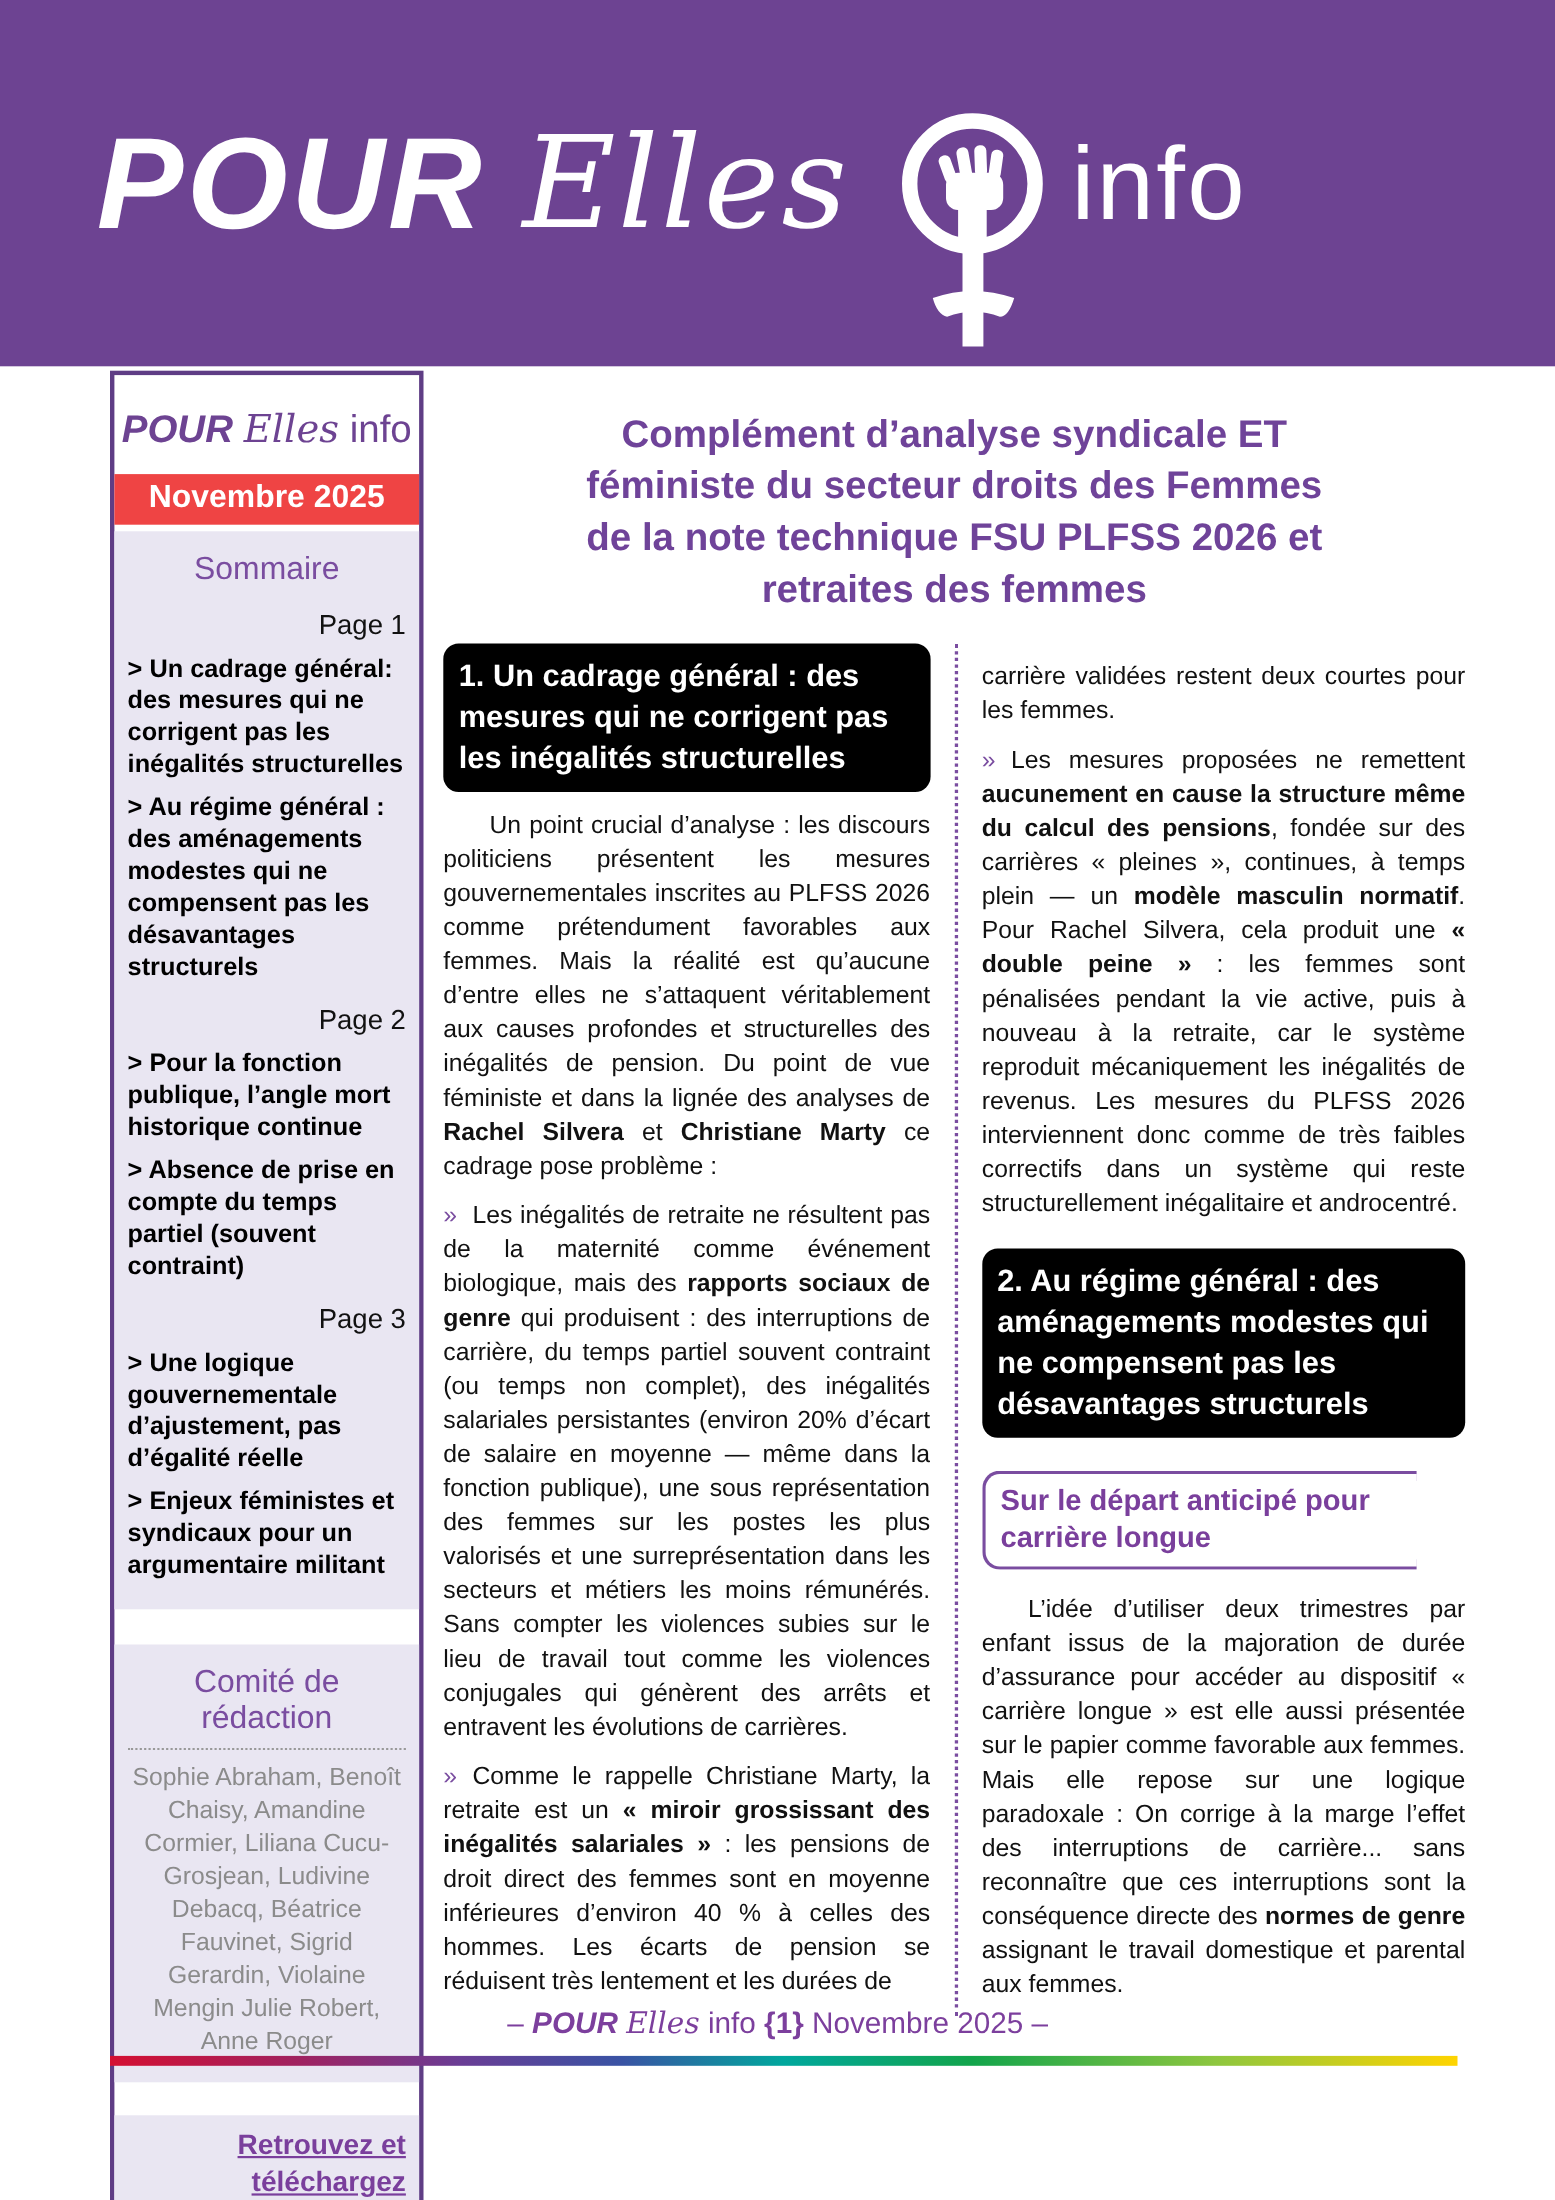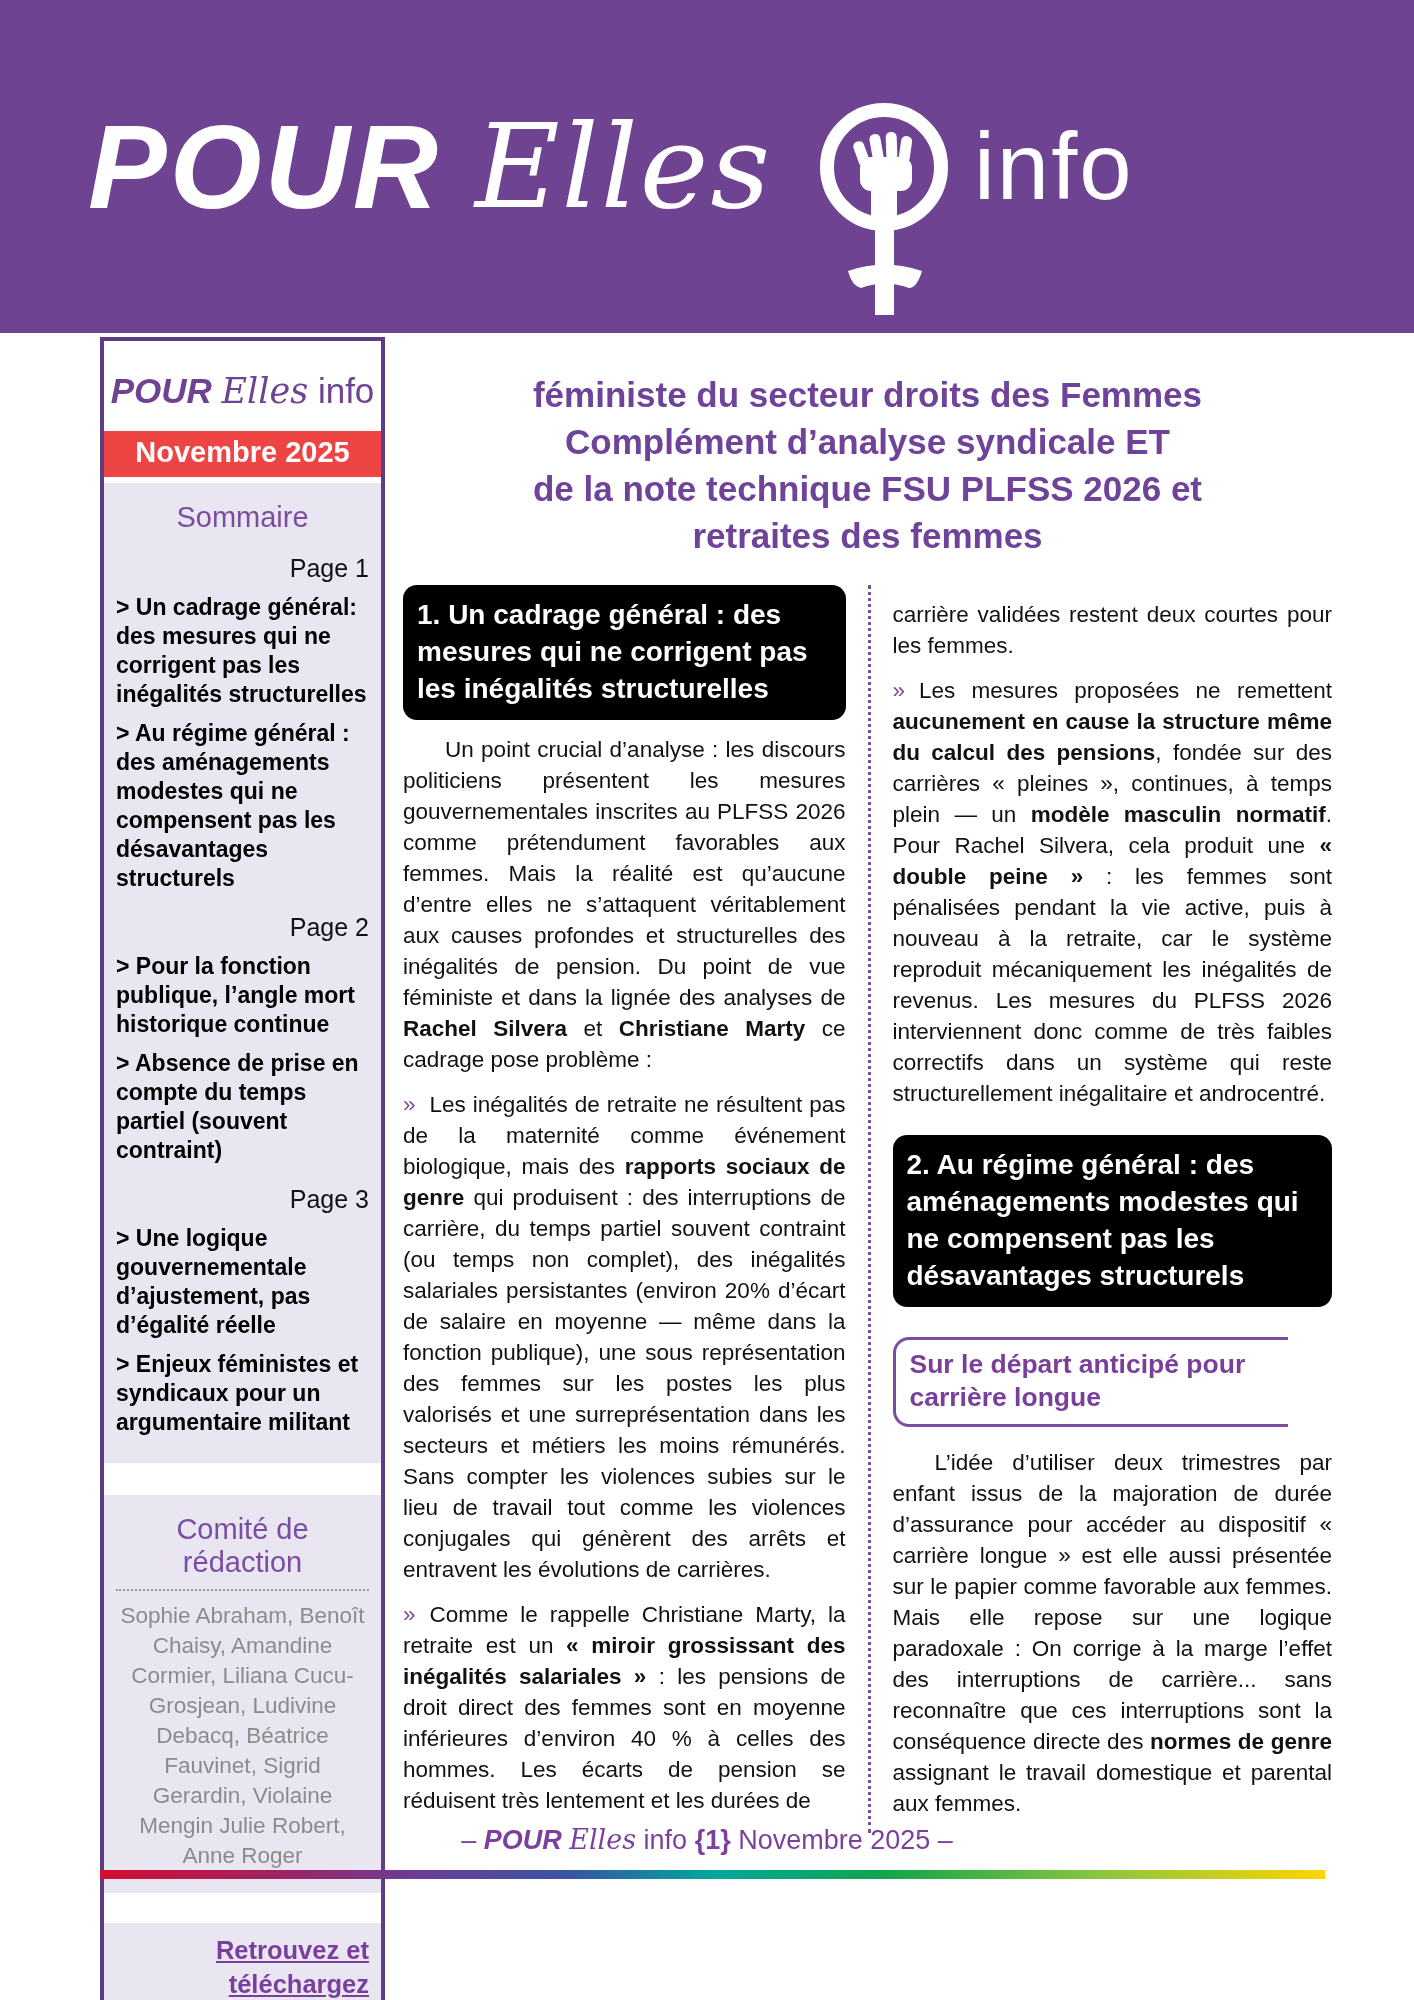--- a/index.html
+++ b/index.html
@@ -121,22 +121,22 @@
 
       <div class="sb-block download">
         <p class="dl"><span class="u">Retrouvez et téléchargez</span></p>
 
       </div>
 
     </aside>
 
     <main class="main">
       <h1 class="title">
+          <div>Complément d’analyse syndicale ET</div>
           <div>féministe du secteur droits des Femmes</div>
-          <div>Complément d’analyse syndicale ET</div>
           <div>de la note technique FSU PLFSS 2026 et</div>
           <div>retraites des femmes</div>
         </h1>
 
       <div class="columns">
         <div class="col left">
           <div class="secbox">1. Un cadrage général : des mesures qui ne corrigent pas les inégalités structurelles</div>
           <div>
               <p class="para indent"><span>Un point crucial d’analyse : les discours politiciens présentent les mesures gouvernementales inscrites au PLFSS 2026 comme prétendument favorables aux femmes. Mais la réalité est qu’aucune d’entre elles ne s’attaquent véritablement aux causes profondes et structurelles des inégalités de pension. Du point de vue féministe et dans la lignée des analyses de </span><b>Rachel Silvera</b><span> et </span><b>Christiane Marty</b><span> ce cadrage pose problème :</span></p>
               <p class="para bullet"><span class="bm">»</span><span>Les inégalités de retraite ne résultent pas de la maternité comme événement biologique, mais des </span><b>rapports sociaux de genre</b><span> qui produisent : des interruptions de carrière, du temps partiel souvent contraint (ou temps non complet), des inégalités salariales persistantes (environ 20% d’écart de salaire en moyenne — même dans la fonction publique), une sous représentation des femmes sur les postes les plus valorisés et une surreprésentation dans les secteurs et métiers les moins rémunérés. Sans compter les violences subies sur le lieu de travail tout comme les violences conjugales qui génèrent des arrêts et entravent les évolutions de carrières.</span></p>

